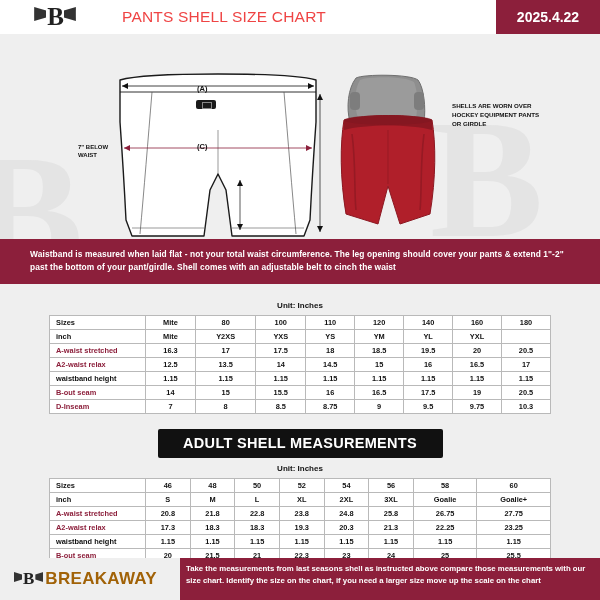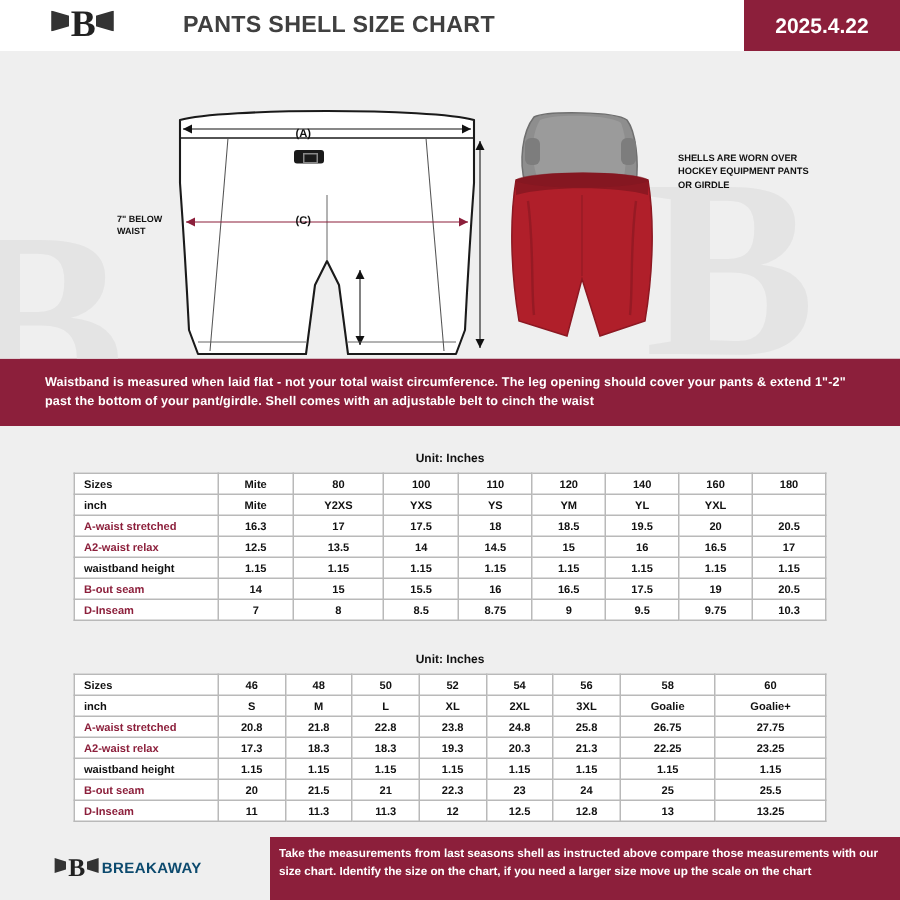--- a/index.html
+++ b/index.html
@@ -50,22 +50,22 @@
     width: 12px; height: 14px;
     background: #333;
     clip-path: polygon(100% 0, 0 25%, 0 75%, 100% 100%);
   }
   .header-title {
     flex: 1;
     display: flex;
     align-items: center;
     padding-left: 12px;
     font-size: 15.5px;
-    font-weight: bold;
-    color: #404040;
+    font-weight: normal;
+    color: #ef4444;
     letter-spacing: 0.2px;
   }
   .header-date {
     width: 104px;
     background: #8c1f3b;
     color: #fff;
     display: flex;
     align-items: center;
     justify-content: center;
     font-size: 14px;
@@ -245,23 +245,23 @@
     position: absolute; left: -9px; top: 3px;
     width: 8px; height: 10px; background: #333;
     clip-path: polygon(0 0, 100% 25%, 100% 75%, 0 100%);
   }
   .footer-logo .w2 {
     position: absolute; right: -9px; top: 3px;
     width: 8px; height: 10px; background: #333;
     clip-path: polygon(100% 0, 0 25%, 0 75%, 100% 100%);
   }
   .footer-brand {
-    font-size: 10px;
-    font-weight: bold;
-    color: #0c4a6e;
+    font-size: 17px;
+    font-weight: bold;
+    color: #a16207;
     letter-spacing: 0.3px;
     margin-left: 6px;
     text-align: center;
   }
   .footer-right {
     flex: 1;
     background: #8c1f3b;
     color: #fff;
     font-size: 7.8px;
     font-weight: bold;
@@ -430,20 +430,21 @@
               <td>9.5</td>
               <td>9.75</td>
               <td>10.3</td>
             </tr>
           </tbody>
       </table>
     </div>
   </div>
 
   <div class="section">
+    <div class="pill">ADULT SHELL MEASUREMENTS</div>
     <div class="unit">Unit: Inches</div>
     <div class="tbl-wrap">
       <table>
         <tbody id="adult-body">
             <tr>
               <td class="rowhead left">Sizes</td>
               <td>46</td>
               <td>48</td>
               <td>50</td>
               <td>52</td>

